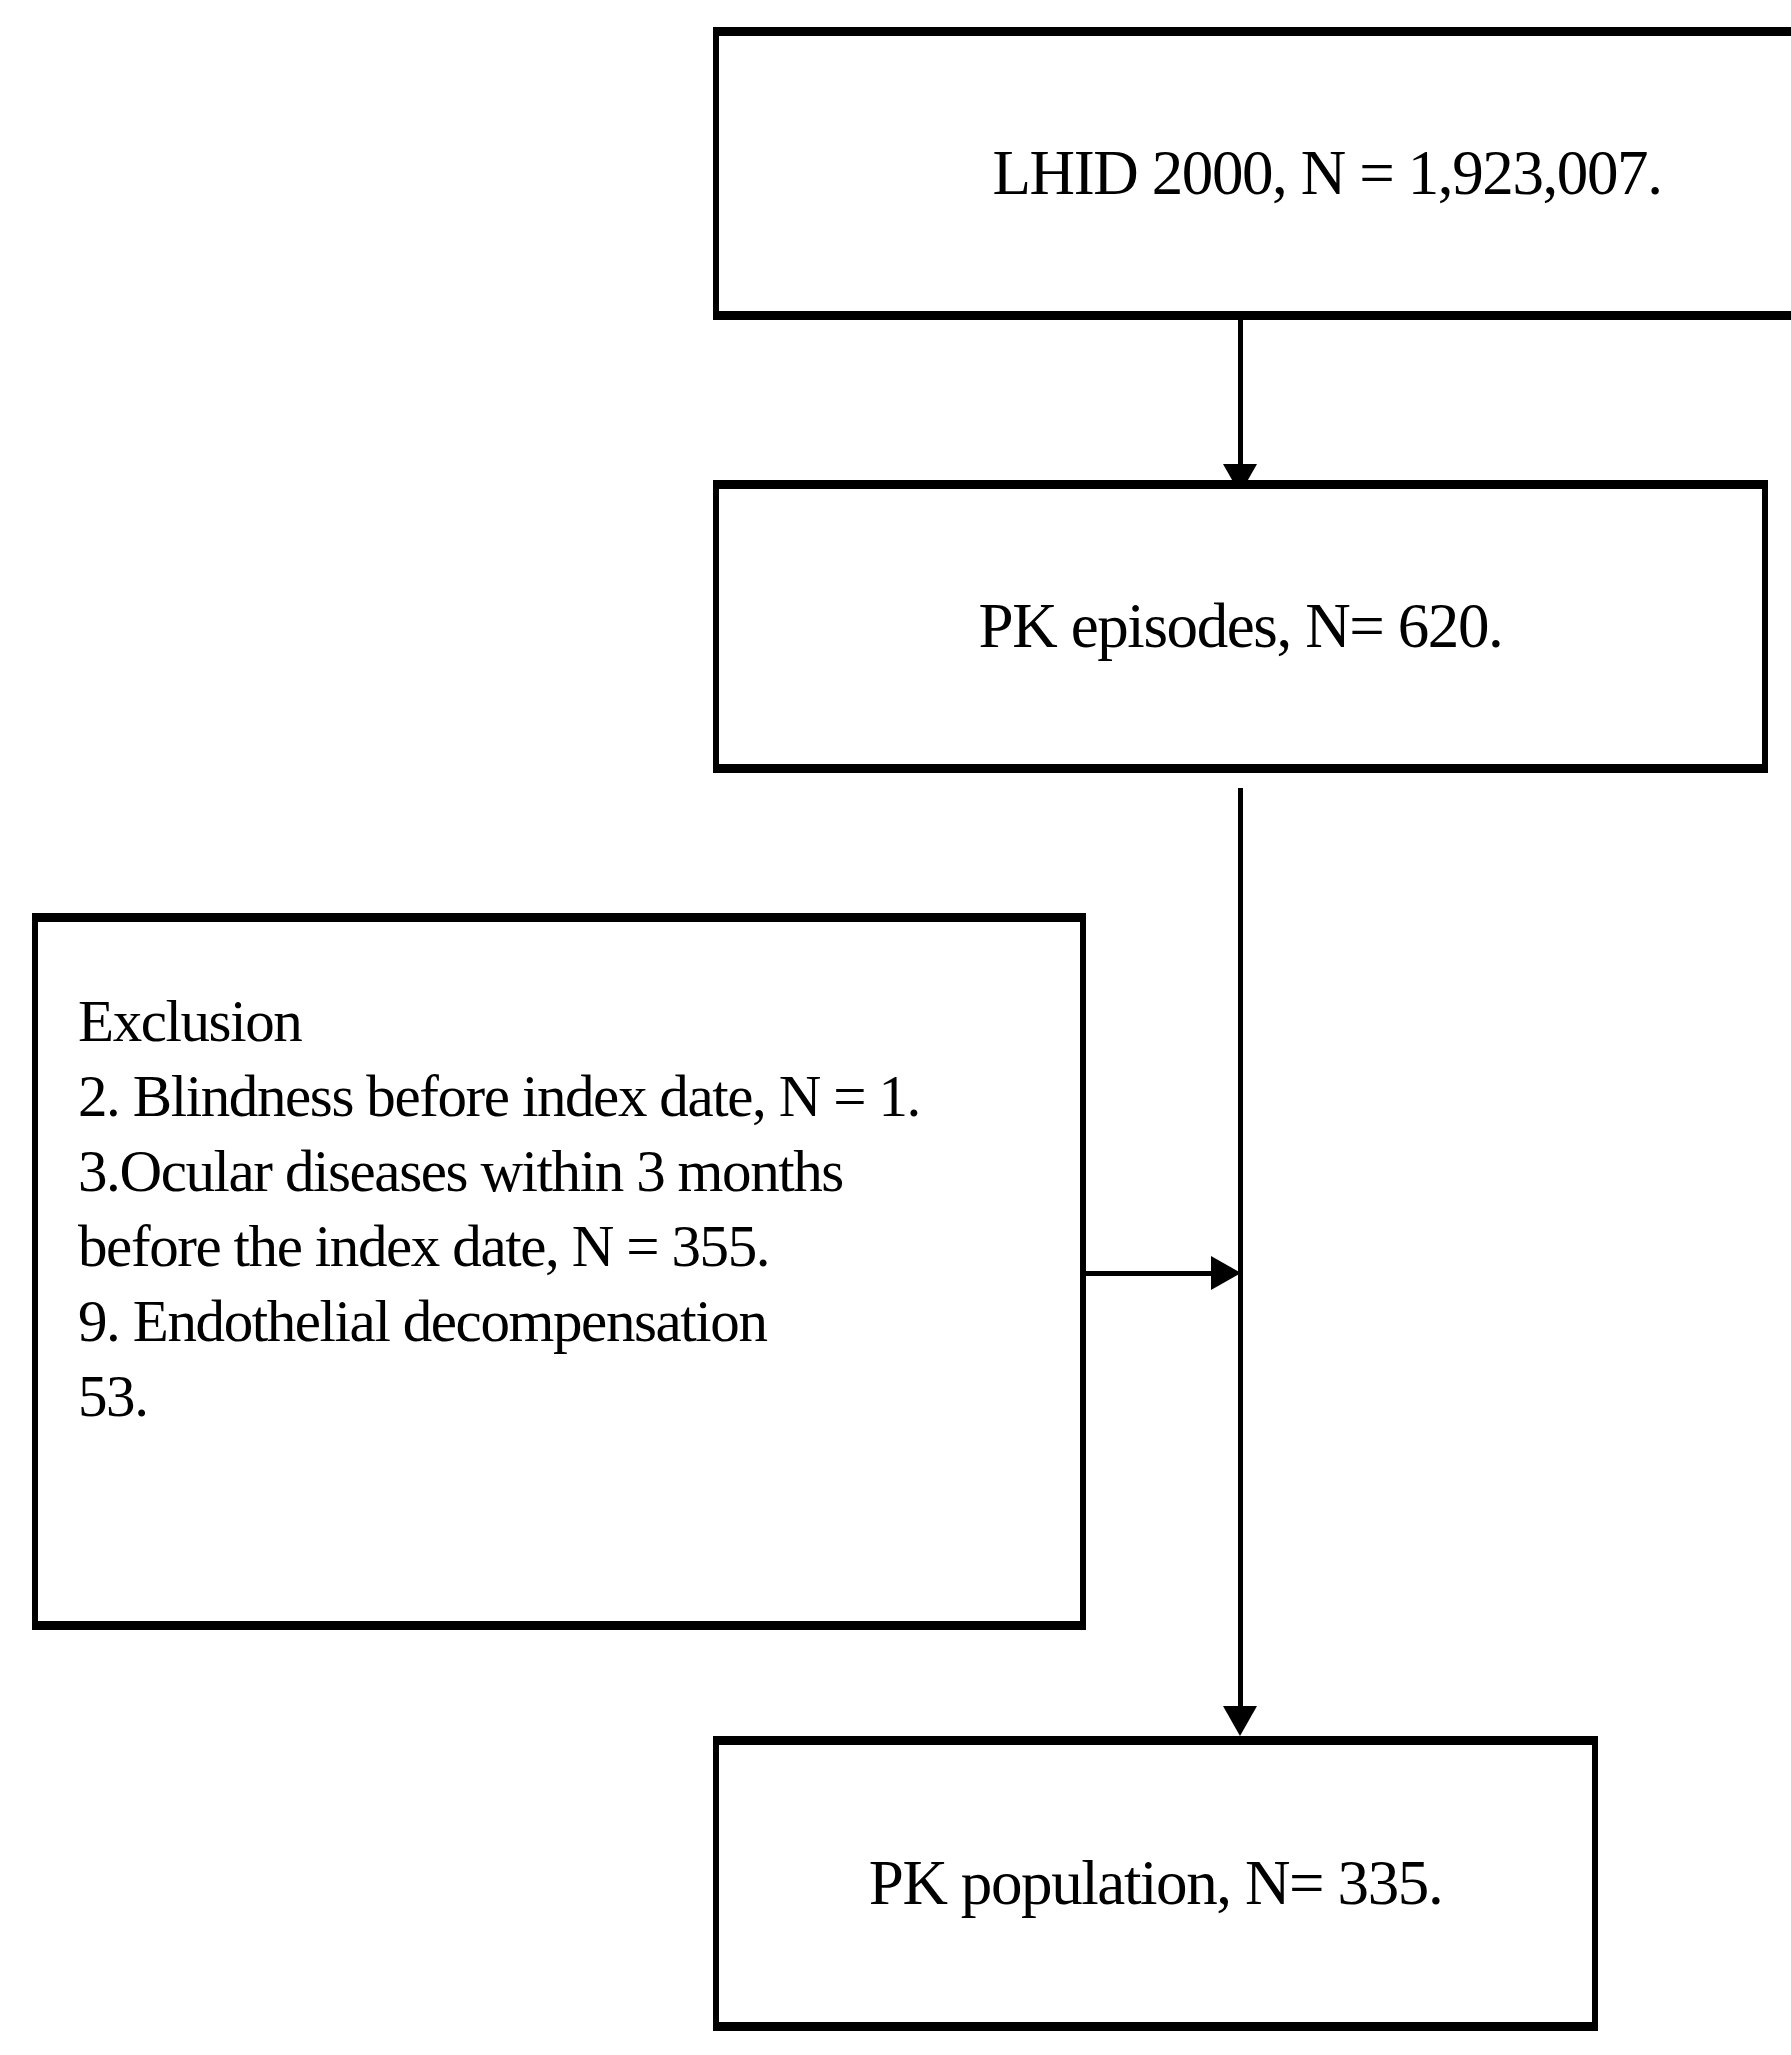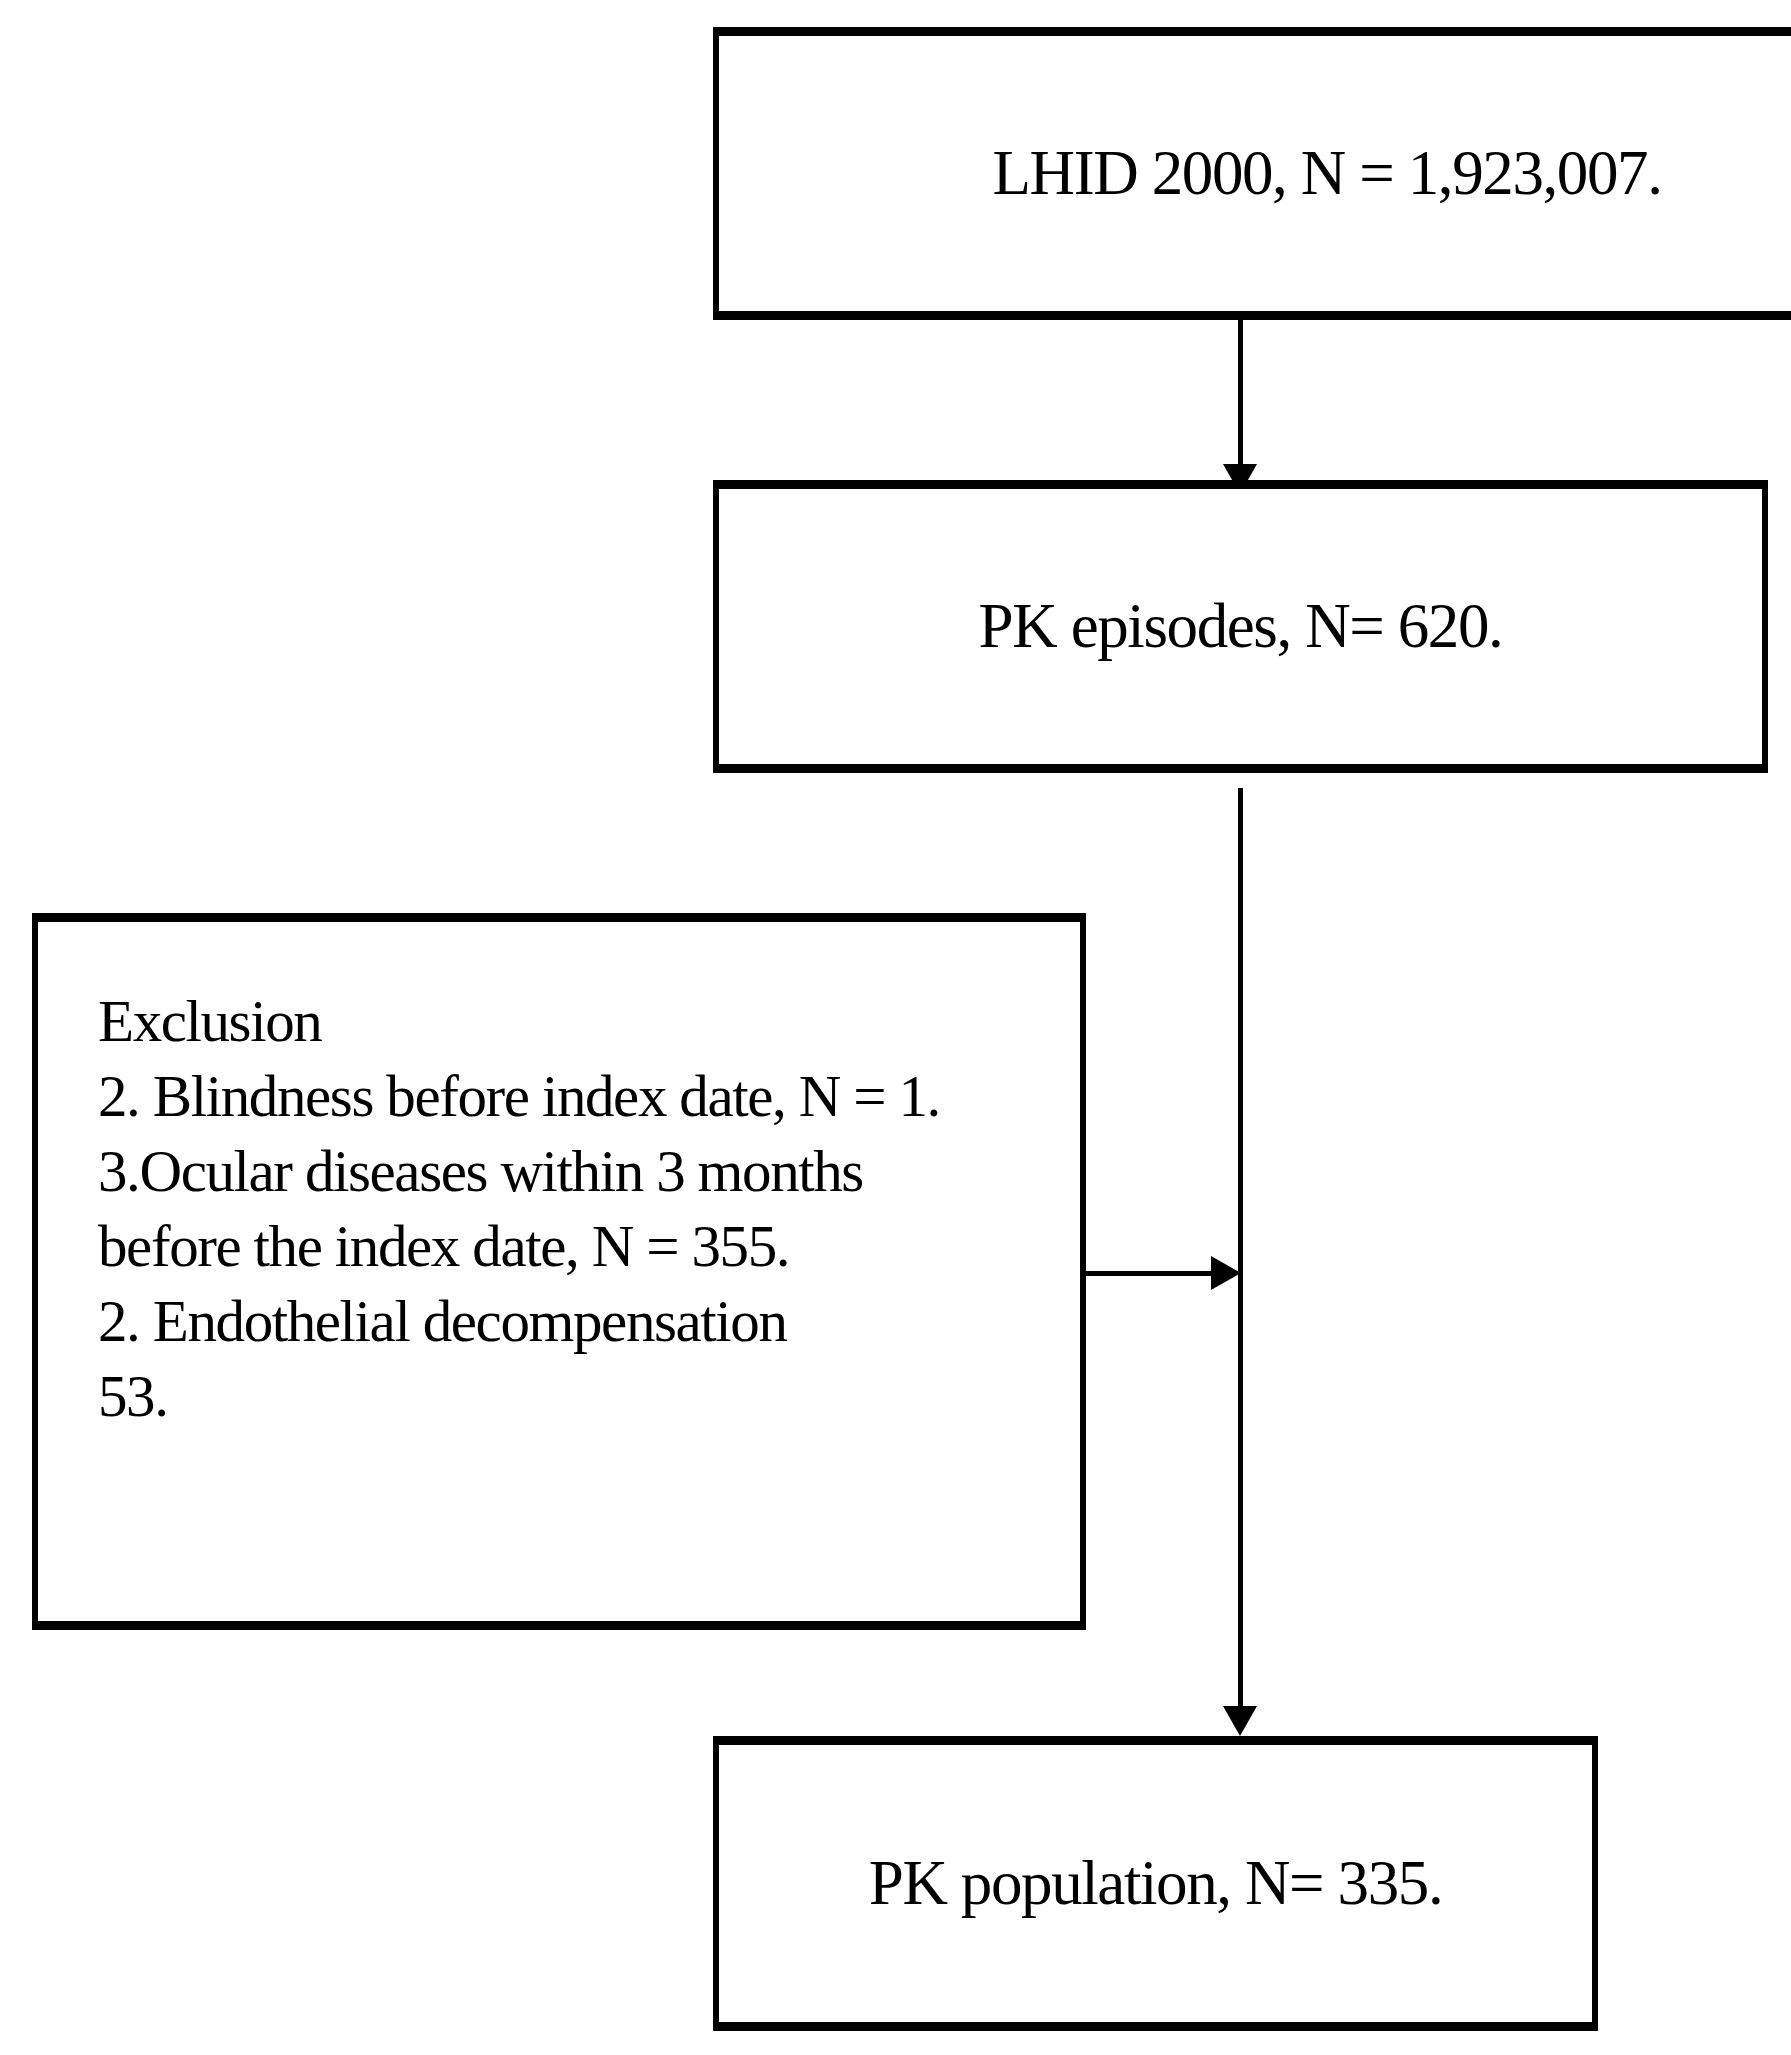--- a/index.html
+++ b/index.html
@@ -29,21 +29,21 @@
     justify-content: center;
     text-align: center;
     font-size: 63px;
     letter-spacing: -1.4px;
   }
   #box-lhid       { left: 713px; top: 27px;   width: 1228px; height: 293px; }
   #box-episodes   { left: 713px; top: 480px;  width: 1055px; height: 293px; }
   #box-population { left: 713px; top: 1736px; width: 885px; height: 295px; }
   #box-exclusion  {
     left: 32px; top: 913px; width: 1054px; height: 717px;
-    padding: 62px 11px 0 60px;
+    padding: 62px 11px 0 40px;
     font-size: 59px;
     line-height: 75px;
     letter-spacing: -1.4px;
   }
   #box-exclusion .xline { white-space: nowrap; }
 
   .stem { position: absolute; background: #000000; }
   #stem-1 { left: 1238px; top: 320px;  width: 4.8px; height: 152px; }
   #stem-2 { left: 1238px; top: 788px; width: 4.8px; height: 923px; }
   #stem-3 { left: 1086px; top: 1271px; width: 127px; height: 4.8px; }
@@ -78,21 +78,21 @@
 </div>
 
 <div class="stem" id="stem-2"></div>
 <div class="head down" id="head-2"></div>
 
 <div class="node" id="box-exclusion">
   <div class="xline">Exclusion</div>
   <div class="xline">2. Blindness before index date, N = 1.</div>
   <div class="xline">3.Ocular diseases within 3 months</div>
   <div class="xline">before the index date, N = 355.</div>
-  <div class="xline">2. Endothelial decompensation</div>
+  <div class="xline">9. Endothelial decompensation</div>
   <div class="xline">53.</div>
 </div>
 
 <div class="stem" id="stem-3"></div>
 <div class="head right" id="head-3"></div>
 
 <div class="node centered" id="box-population">
   <span>PK population, N= 335.</span>
 </div>
 

